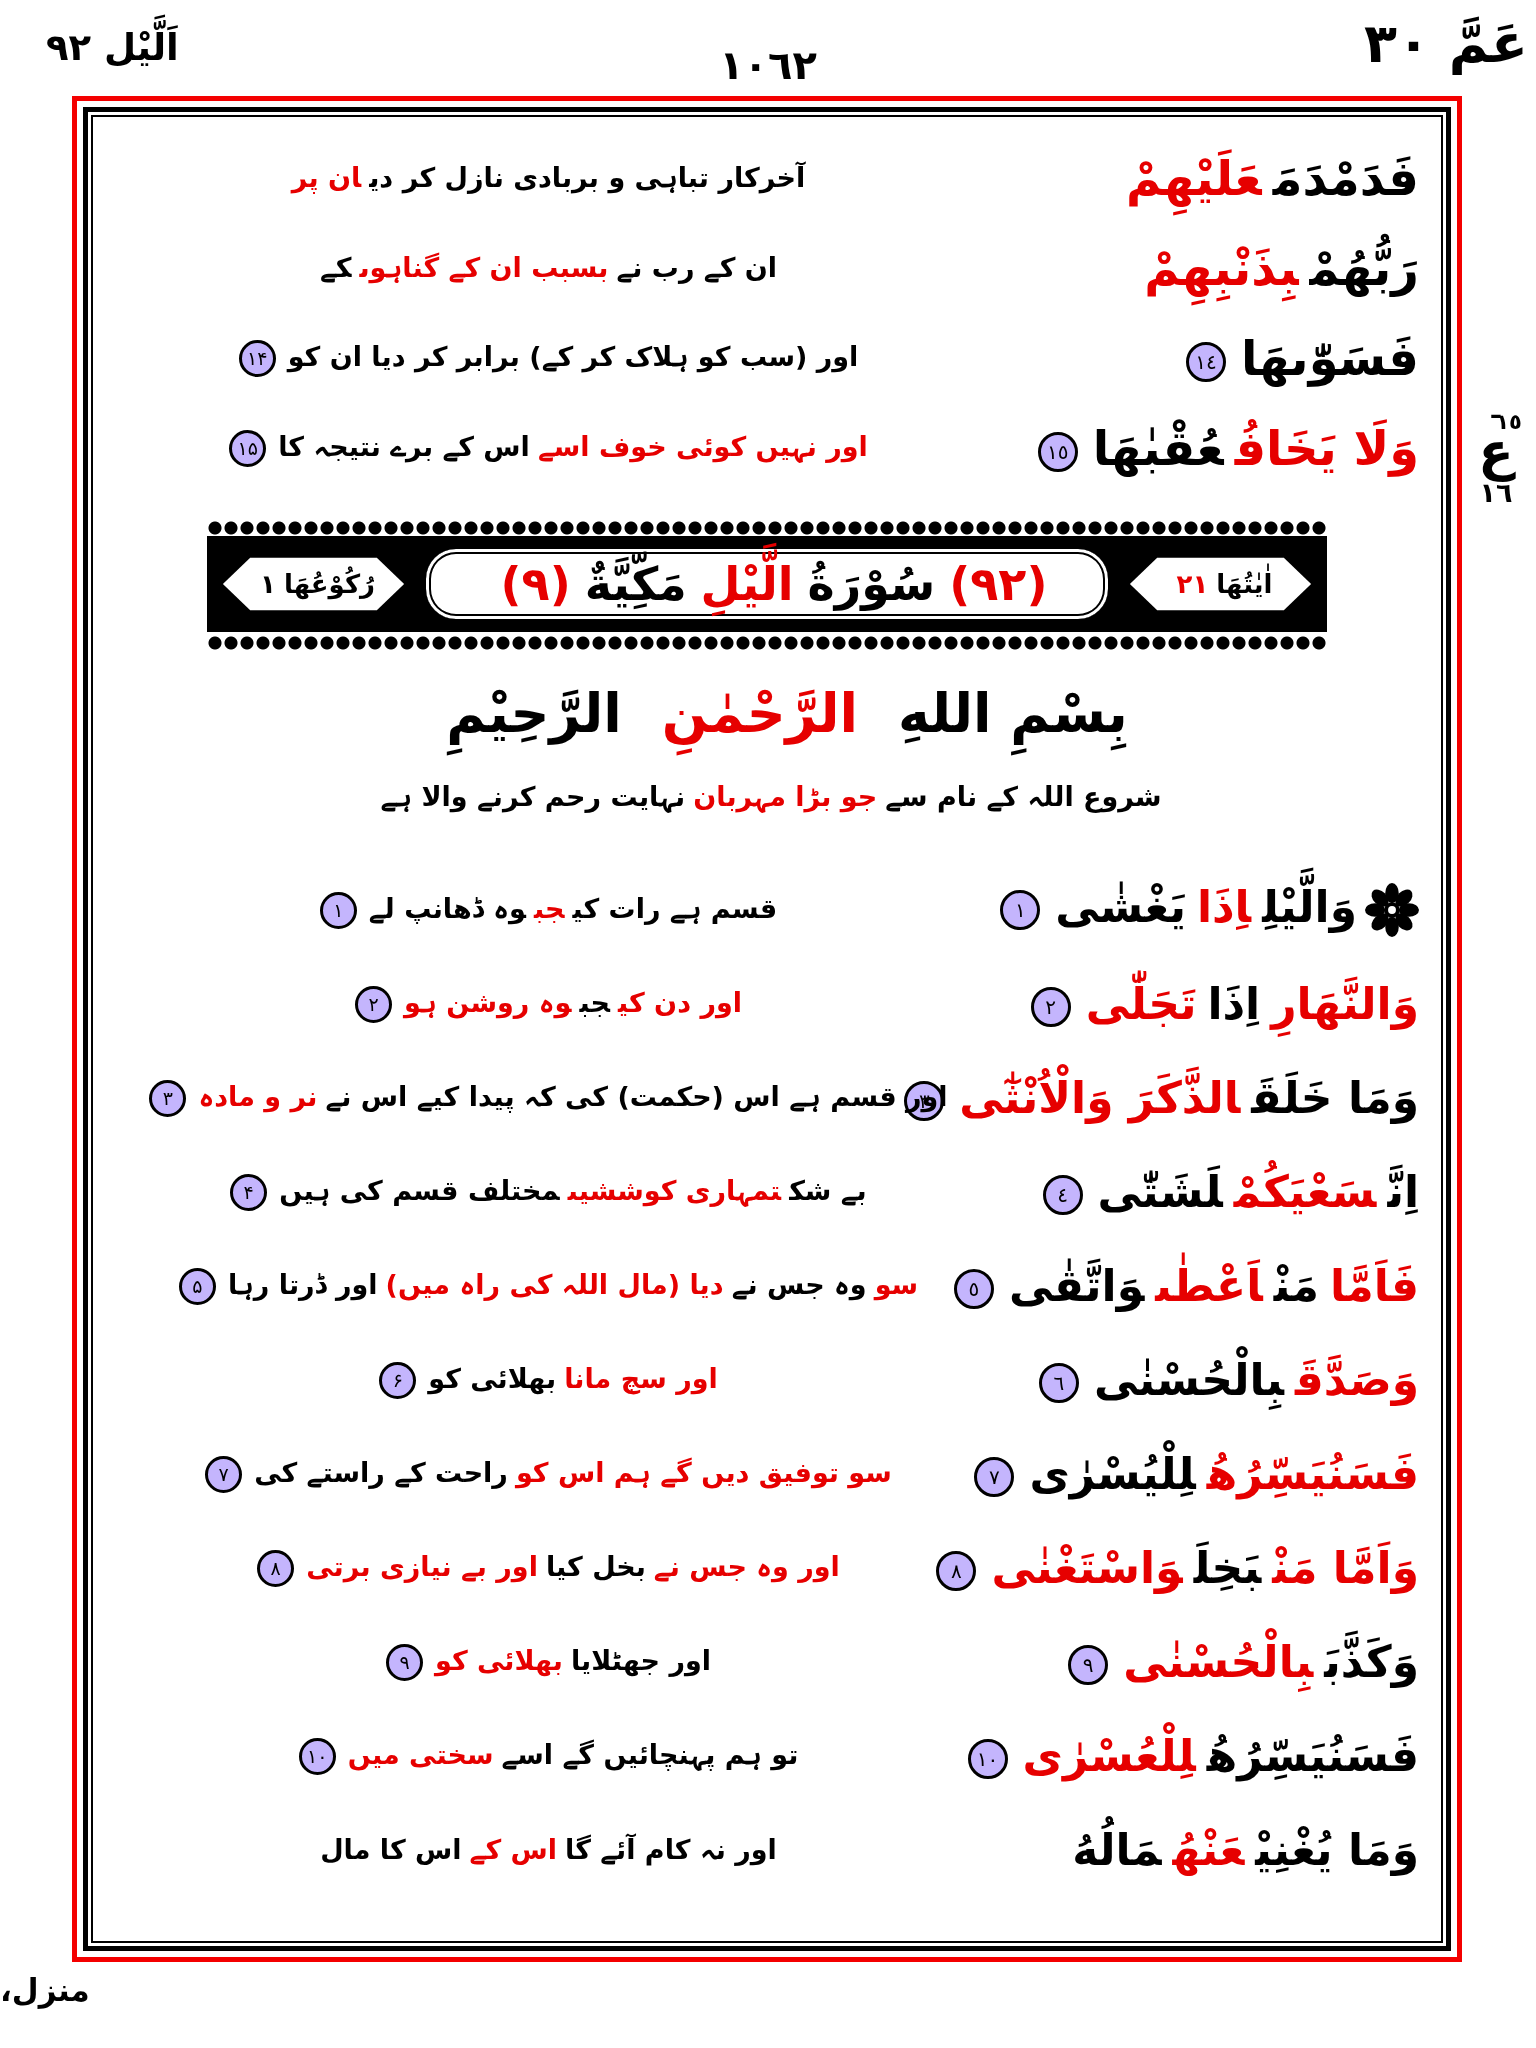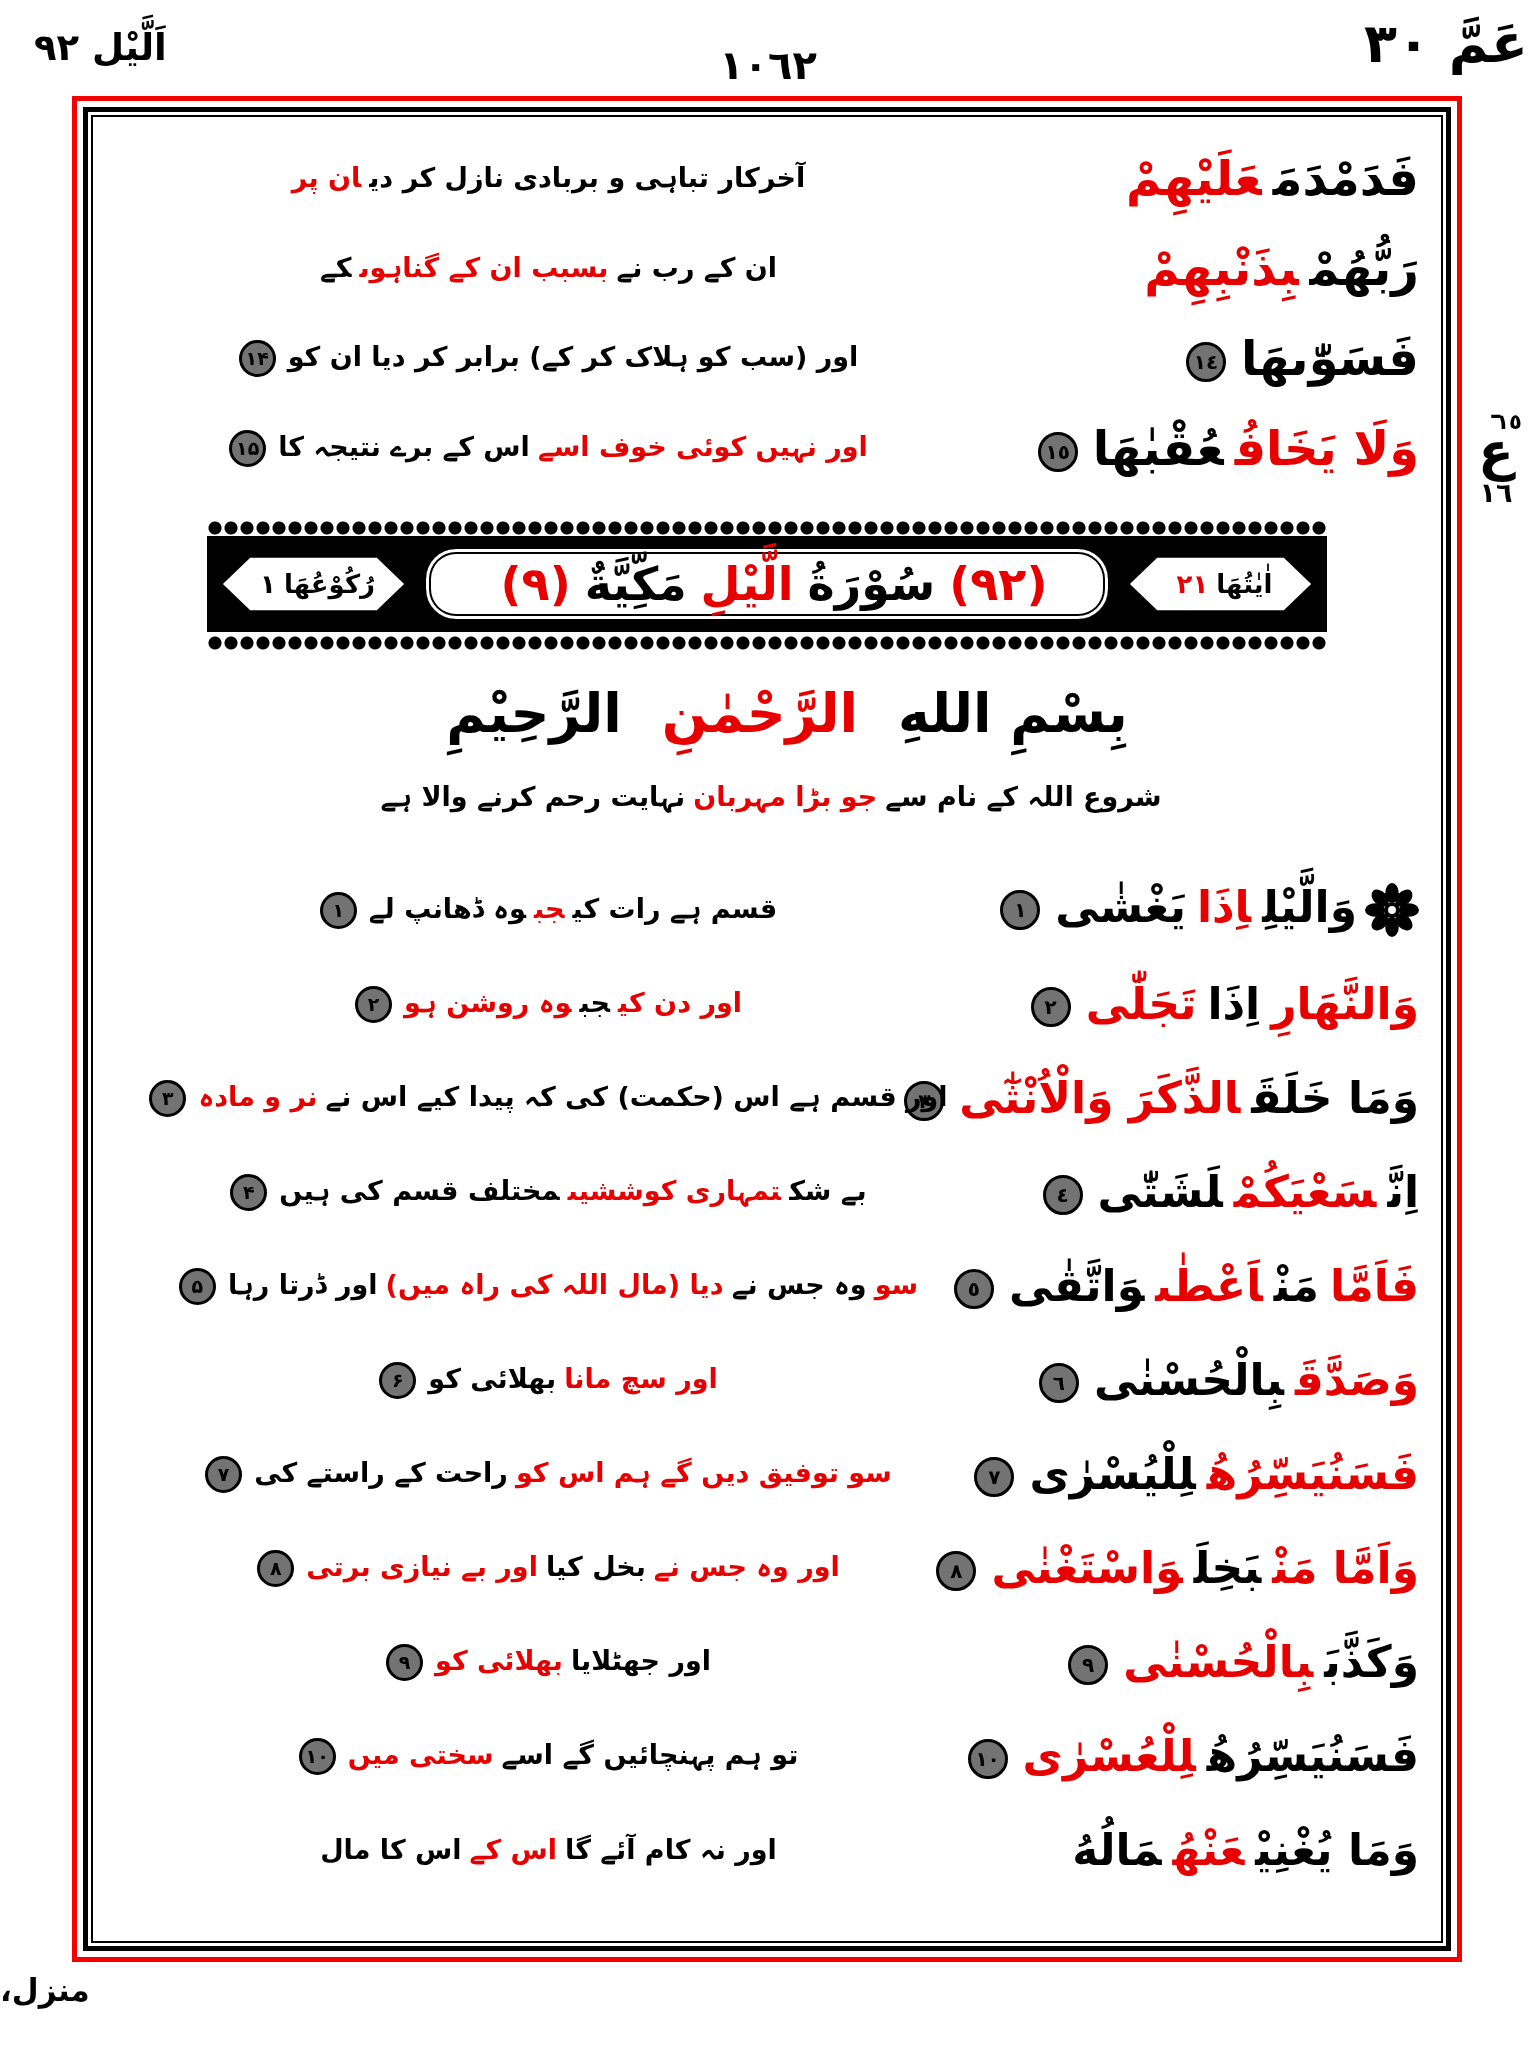--- a/index.html
+++ b/index.html
@@ -10,21 +10,21 @@
   *{box-sizing:border-box;}
   html,body{margin:0;padding:0;}
   body{
     width:1536px;height:2048px;position:relative;background:#ffffff;
     font-family:"DejaVu Sans", sans-serif;color:var(--ink);
     overflow:hidden;
   }
   .red{color:var(--red);}
   
   .hdr{position:absolute;font-weight:bold;direction:rtl;white-space:nowrap;}
-  .hdr-left{left:34px;top:26px;font-size:37px;}
+  .hdr-left{left:46px;top:26px;font-size:37px;}
   .hdr-center{left:50%;top:22px;transform:translateX(-50%);font-size:40px;margin-top:20px;}
   .hdr-right{right:8px;top:12px;font-size:54px;}
   
   .ruku-marker{
     position:absolute;right:10px;top:396px;width:60px;
     display:flex;flex-direction:column;align-items:center;
     font-weight:bold;line-height:1;direction:rtl;
   }
   .rk-dash{font-size:26px;height:16px;}
   .rk-top{font-size:21px;margin-bottom:-8px;margin-right:-26px;}
@@ -46,22 +46,22 @@
     width:445px;font-size:44px;font-weight:bold;text-align:start;
     white-space:nowrap;line-height:1.1;
   }
   #rows-top .a-cell{font-size:48px;}
   .u-cell{flex:1;text-align:center;font-size:27px;font-weight:bold;line-height:1.2;}
   .a-cell .seg{margin-inline-end:11px;}
   .u-cell .seg{margin-inline-end:8px;}
   .aya{
     display:inline-flex;align-items:center;justify-content:center;
     width:37px;height:37px;border:3px solid #000;border-radius:50%;
-    font-size:19px;font-weight:bold;line-height:1;vertical-align:middle;
-    margin-inline:4px 8px;background:#737373;flex:none;
+    font-size:19px;font-weight:normal;line-height:1;vertical-align:middle;
+    margin-inline:4px 8px;background:#c4b5fd;flex:none;
   }
   .a-cell .aya{width:40px;height:40px;font-size:20px;}
   .orn{width:54px;height:54px;vertical-align:middle;margin-inline-end:8px;}
   
   .band{width:1120px;height:134px;margin:24px auto 12px;display:flex;flex-direction:column;}
   .bead{
     height:22px;flex:none;
     background-image:radial-gradient(circle at 8px 11px,#000 6px,transparent 7px);
     background-size:16px 22px;background-repeat:repeat-x;
   }

